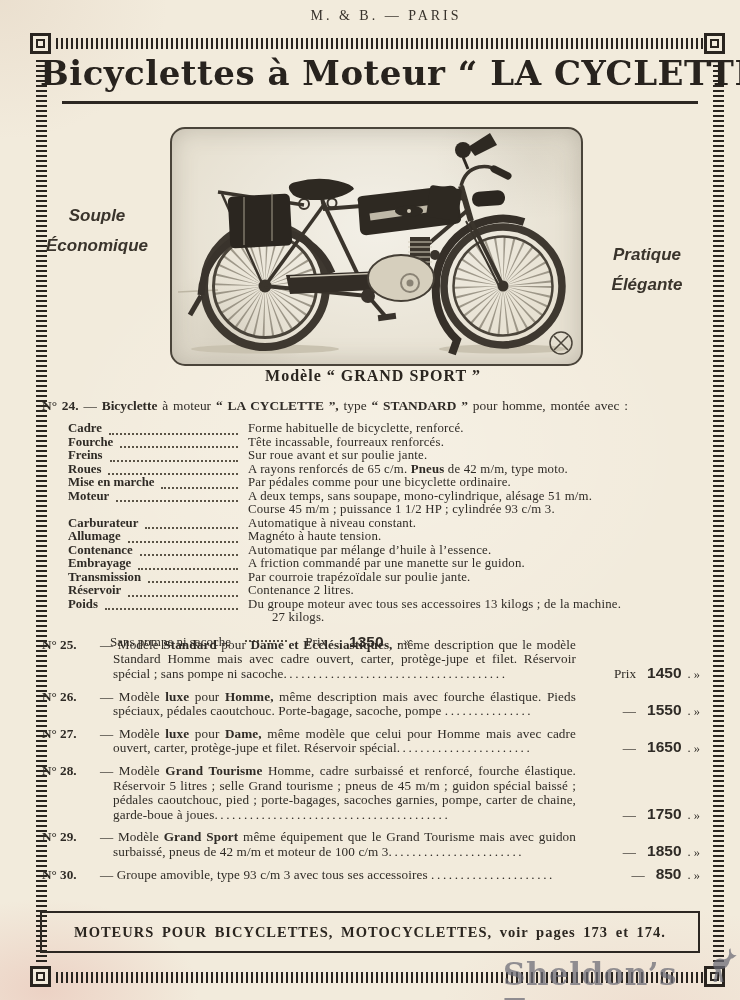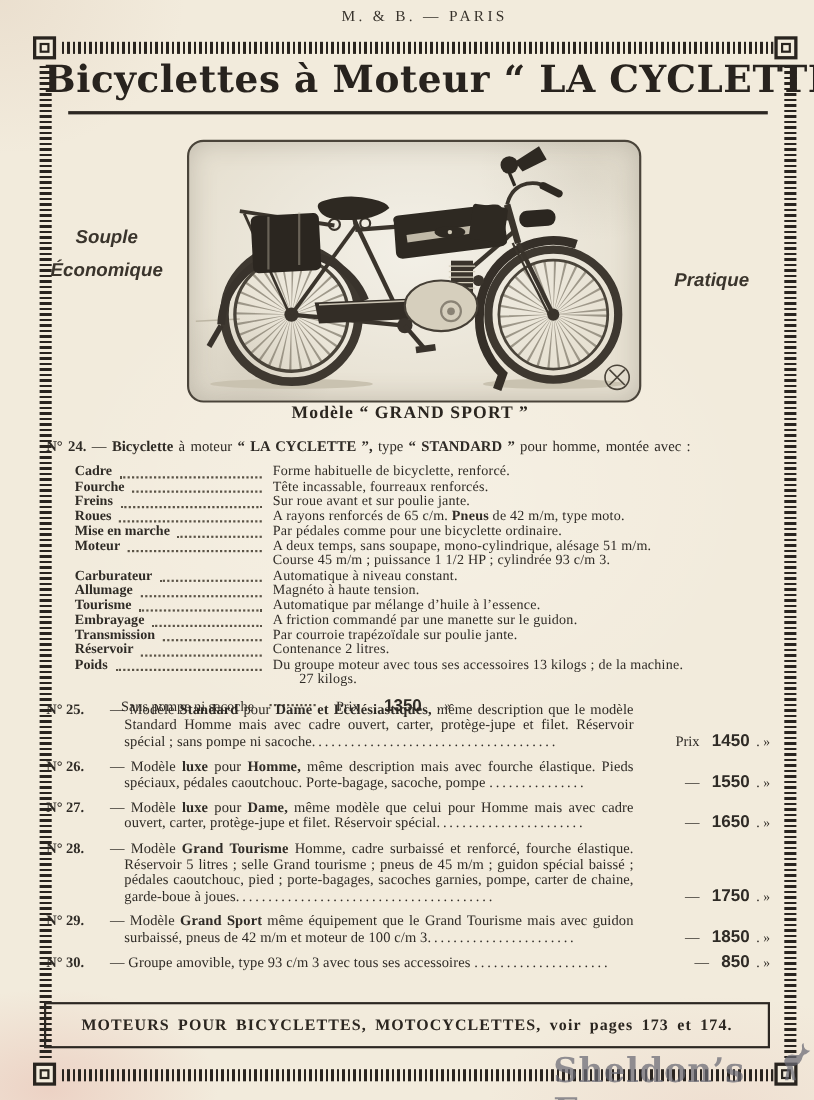--- a/index.html
+++ b/index.html
@@ -185,20 +185,21 @@
       </g>
     </svg>
   </div>
 
   <div class="caption caption-left">
     <div>Souple</div>
     <div>Économique</div>
   </div>
   <div class="caption caption-right">
     <div>Pratique</div>
+    <div>Élégante</div>
   </div>
 
   <div class="model-caption">Modèle “ GRAND SPORT ”</div>
 
   <div class="sec24">
     <p class="heading"><span class="bold">N° 24.</span><span> — </span><span class="bold">Bicyclette</span><span> à moteur </span><span class="bold">“ LA CYCLETTE ”,</span><span> type </span><span class="bold">“ STANDARD ”</span><span> pour homme, montée avec :</span></p>
     <div class="spec-list">
         <div class="spec-row">
           <div class="spec-lab">
             <span class="spec-label">Cadre</span>
@@ -267,21 +268,21 @@
           <div class="spec-lab">
             <span class="spec-label">Allumage</span>
             <span class="spec-dots"></span>
           </div>
           <div class="spec-val">
             <div class="spec-line"><span>Magnéto à haute tension.</span></div>
           </div>
         </div>
         <div class="spec-row">
           <div class="spec-lab">
-            <span class="spec-label">Tourisme</span>
+            <span class="spec-label">Contenance</span>
             <span class="spec-dots"></span>
           </div>
           <div class="spec-val">
             <div class="spec-line"><span>Automatique par mélange d’huile à l’essence.</span></div>
           </div>
         </div>
         <div class="spec-row">
           <div class="spec-lab">
             <span class="spec-label">Embrayage</span>
             <span class="spec-dots"></span>

